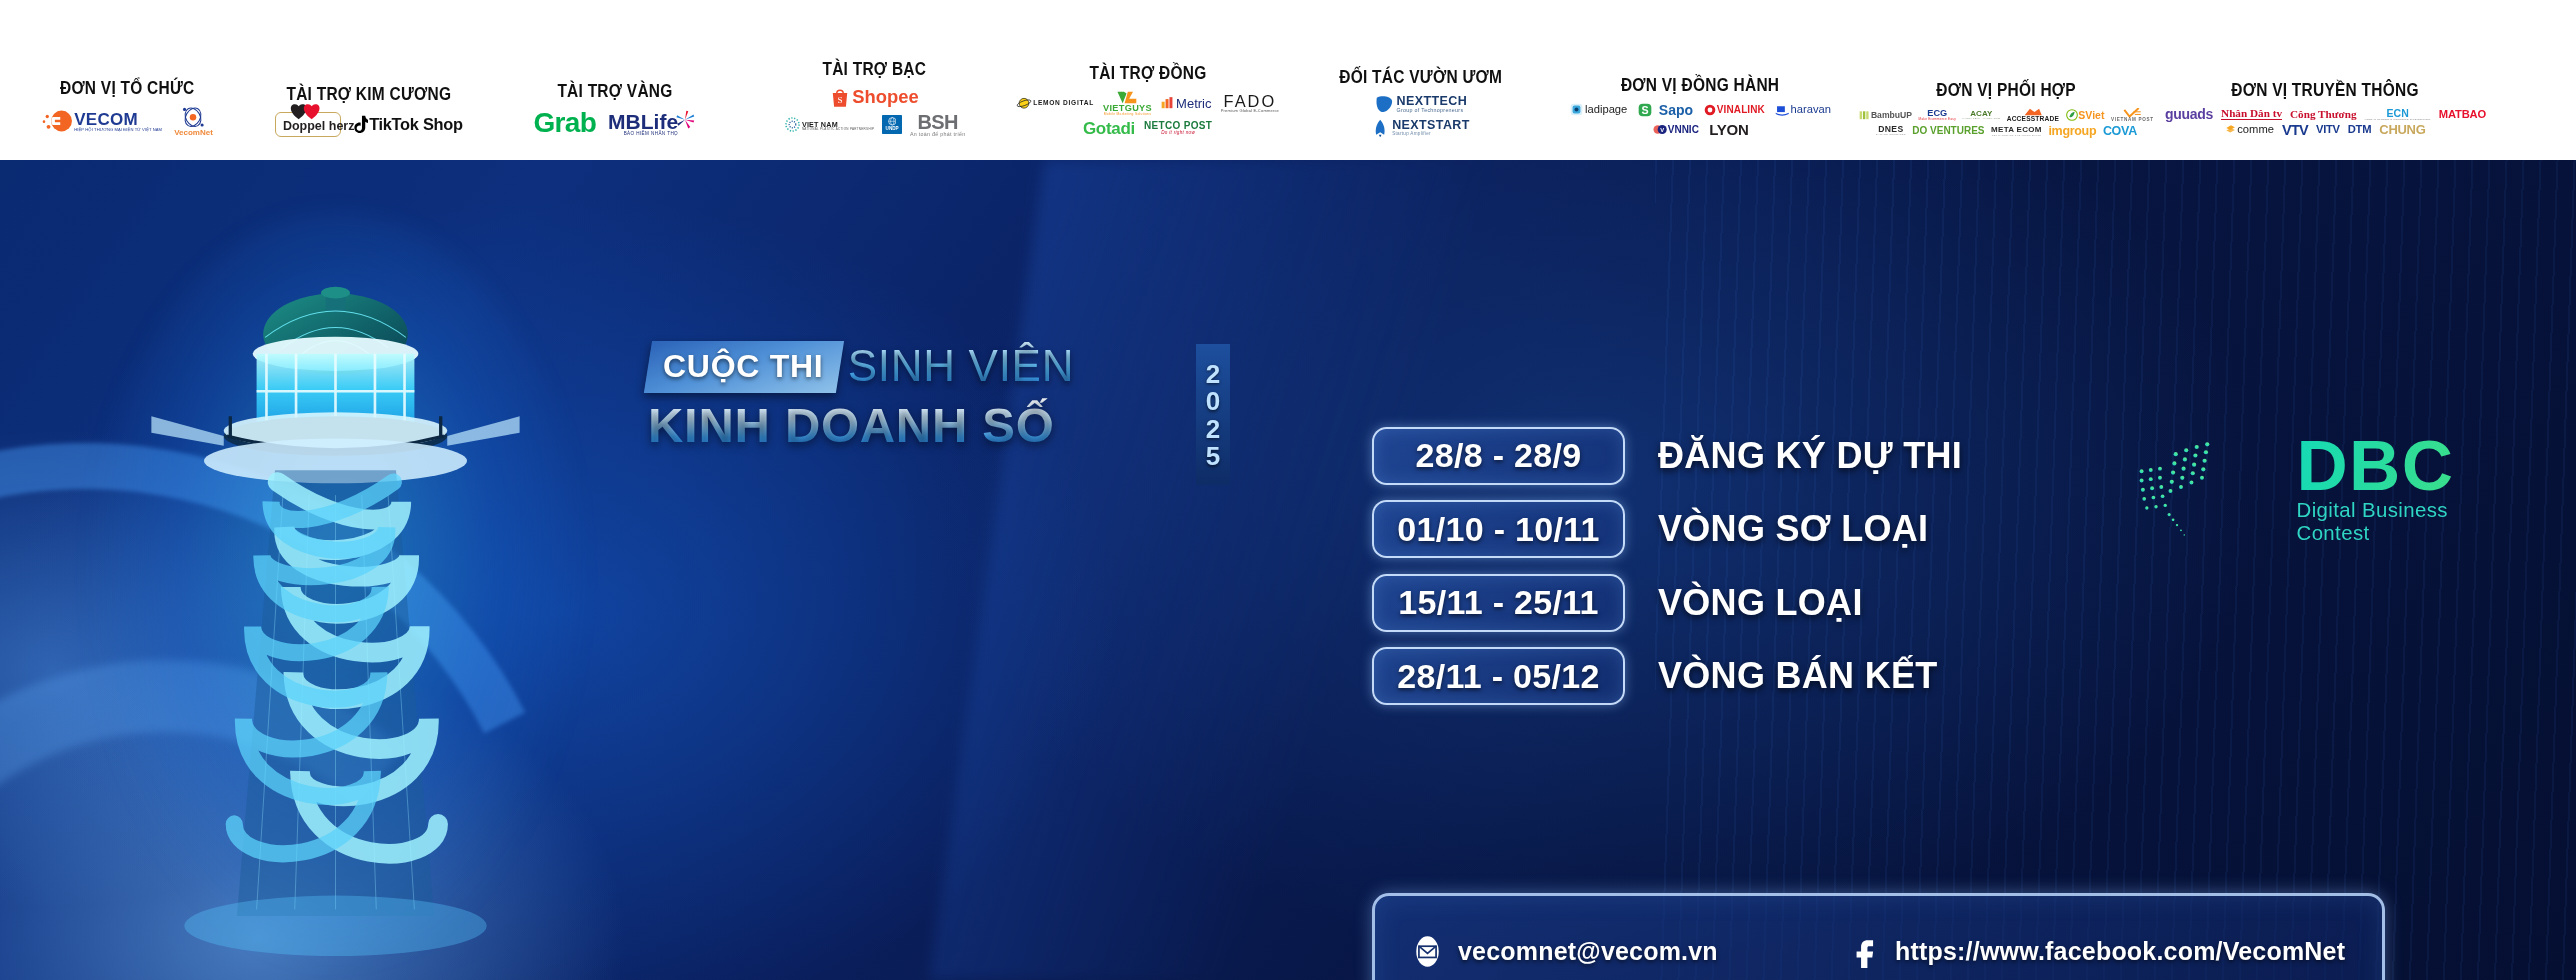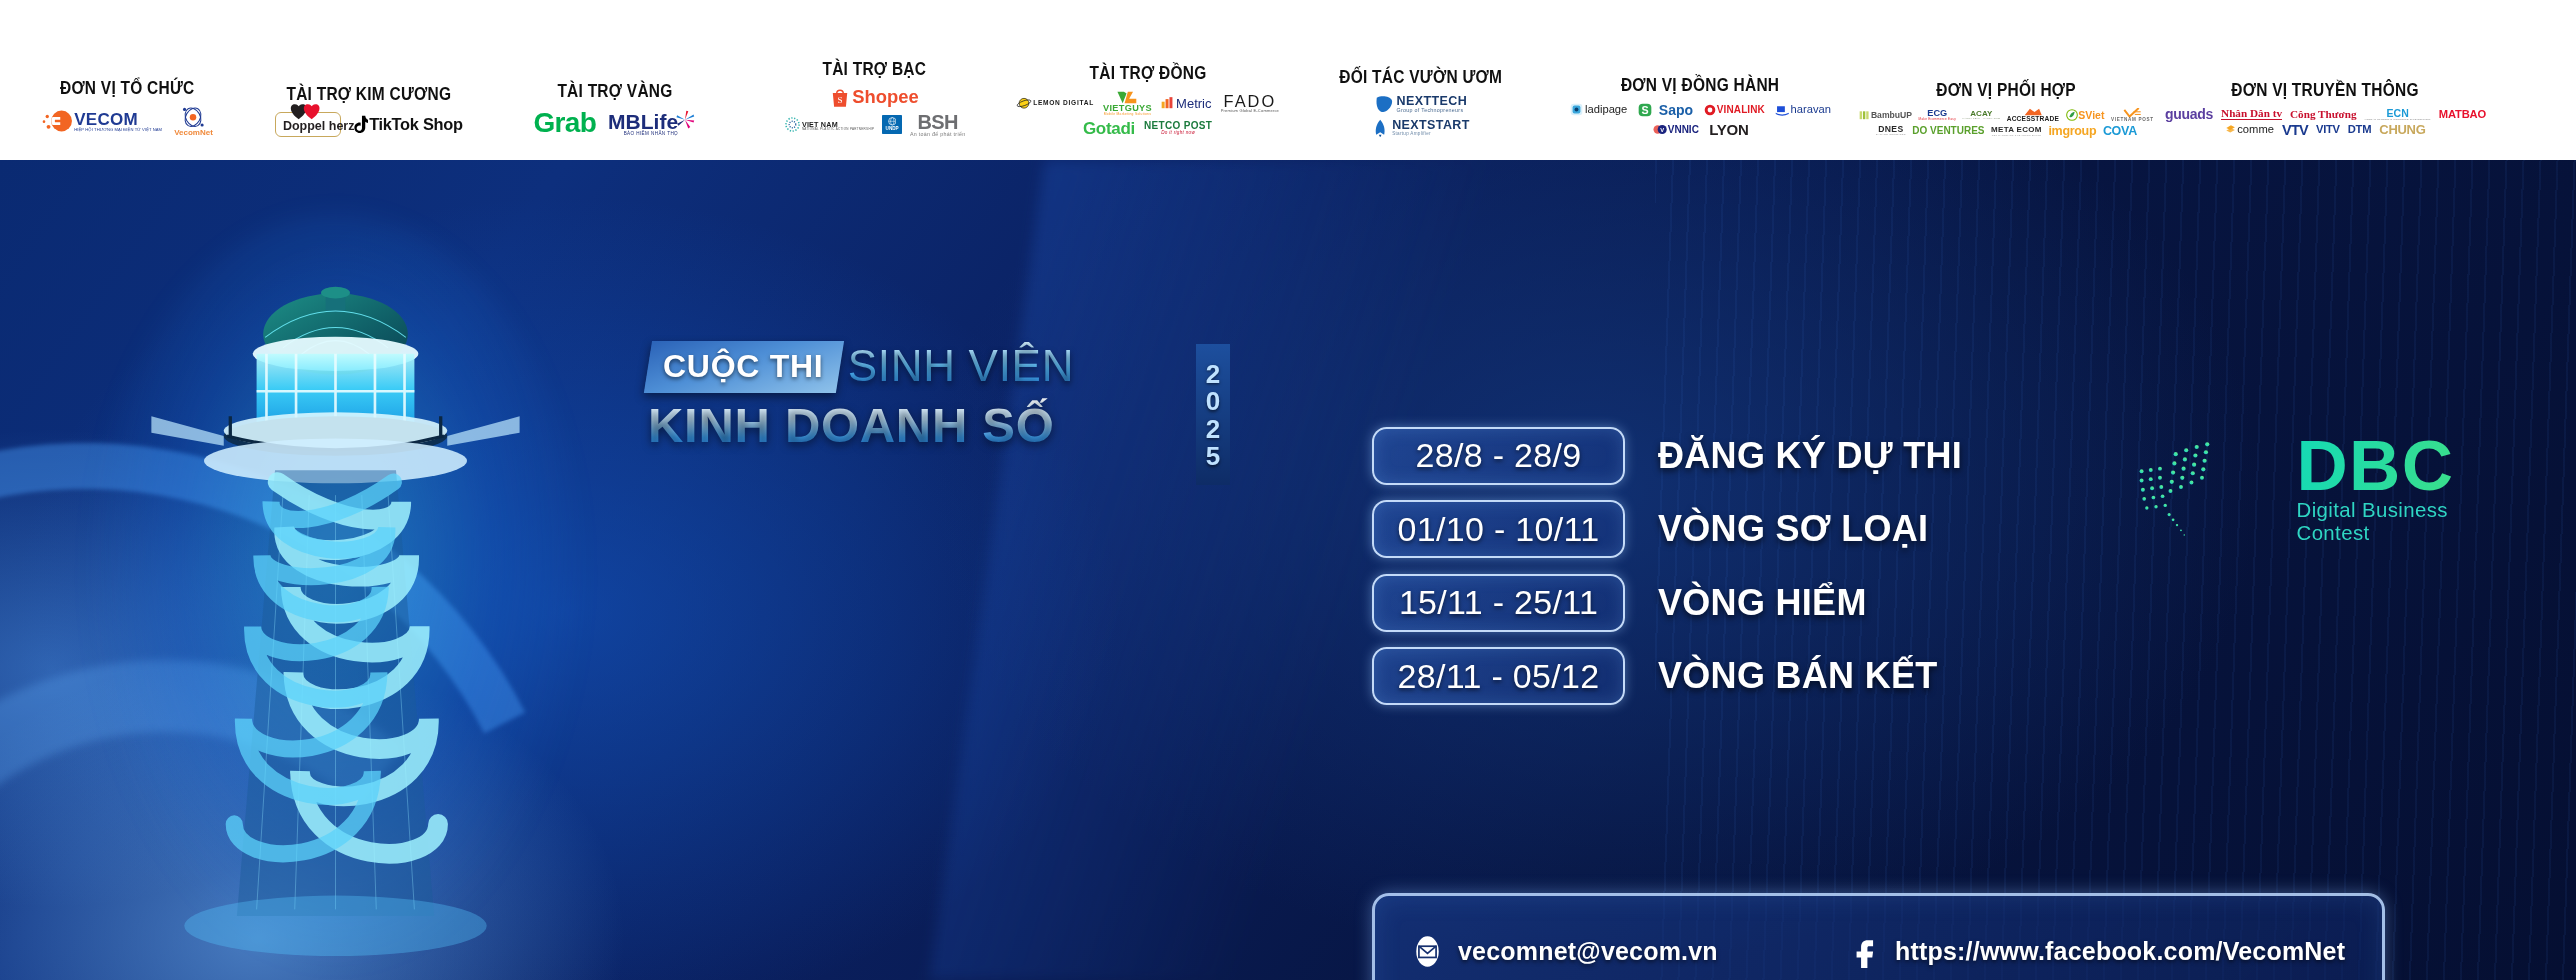--- a/index.html
+++ b/index.html
@@ -107,21 +107,21 @@
   .timeline{ position:absolute; left:1372px; top:260px; width:789px; }
   .tl-row{ display:flex; align-items:center; height:71px; margin-bottom:2.6px; }
   .tl-chip{
     width:253px; height:58px; flex:none;
     border:2px solid rgba(205,228,255,.95); border-radius:14.5px;
     background:linear-gradient(120deg, rgba(46,92,180,.55), rgba(24,54,130,.5));
     display:flex; align-items:center; justify-content:center;
     box-shadow:0 0 12px rgba(150,200,255,.45), inset 0 0 17px rgba(120,180,255,.22);
   }
   .tl-chip span{
-    font-weight:normal; font-size:34px; color:#fff; letter-spacing:0.3px;
+    font-weight:bold; font-size:34px; color:#fff; letter-spacing:0.3px;
     text-shadow:0 2px 4.6px rgba(0,0,0,.6);
   }
   .tl-label{
     margin-left:33px; font-weight:bold; font-size:36px; color:#fff;
     letter-spacing:0.3px; white-space:nowrap;
     text-shadow:0 2.6px 6px rgba(0,0,0,.65);
   }
 
   
   .contact{
@@ -652,21 +652,21 @@
       <div class="tl-chip">
         <span>01/10 - 10/11</span>
       </div>
       <div class="tl-label">VÒNG SƠ LOẠI</div>
     </div>
 
     <div class="tl-row">
       <div class="tl-chip">
         <span>15/11 - 25/11</span>
       </div>
-      <div class="tl-label">VÒNG HIỂM</div>
+      <div class="tl-label">VÒNG LOẠI</div>
     </div>
 
     <div class="tl-row">
       <div class="tl-chip">
         <span>28/11 - 05/12</span>
       </div>
       <div class="tl-label">VÒNG BÁN KẾT</div>
     </div>
 
 

